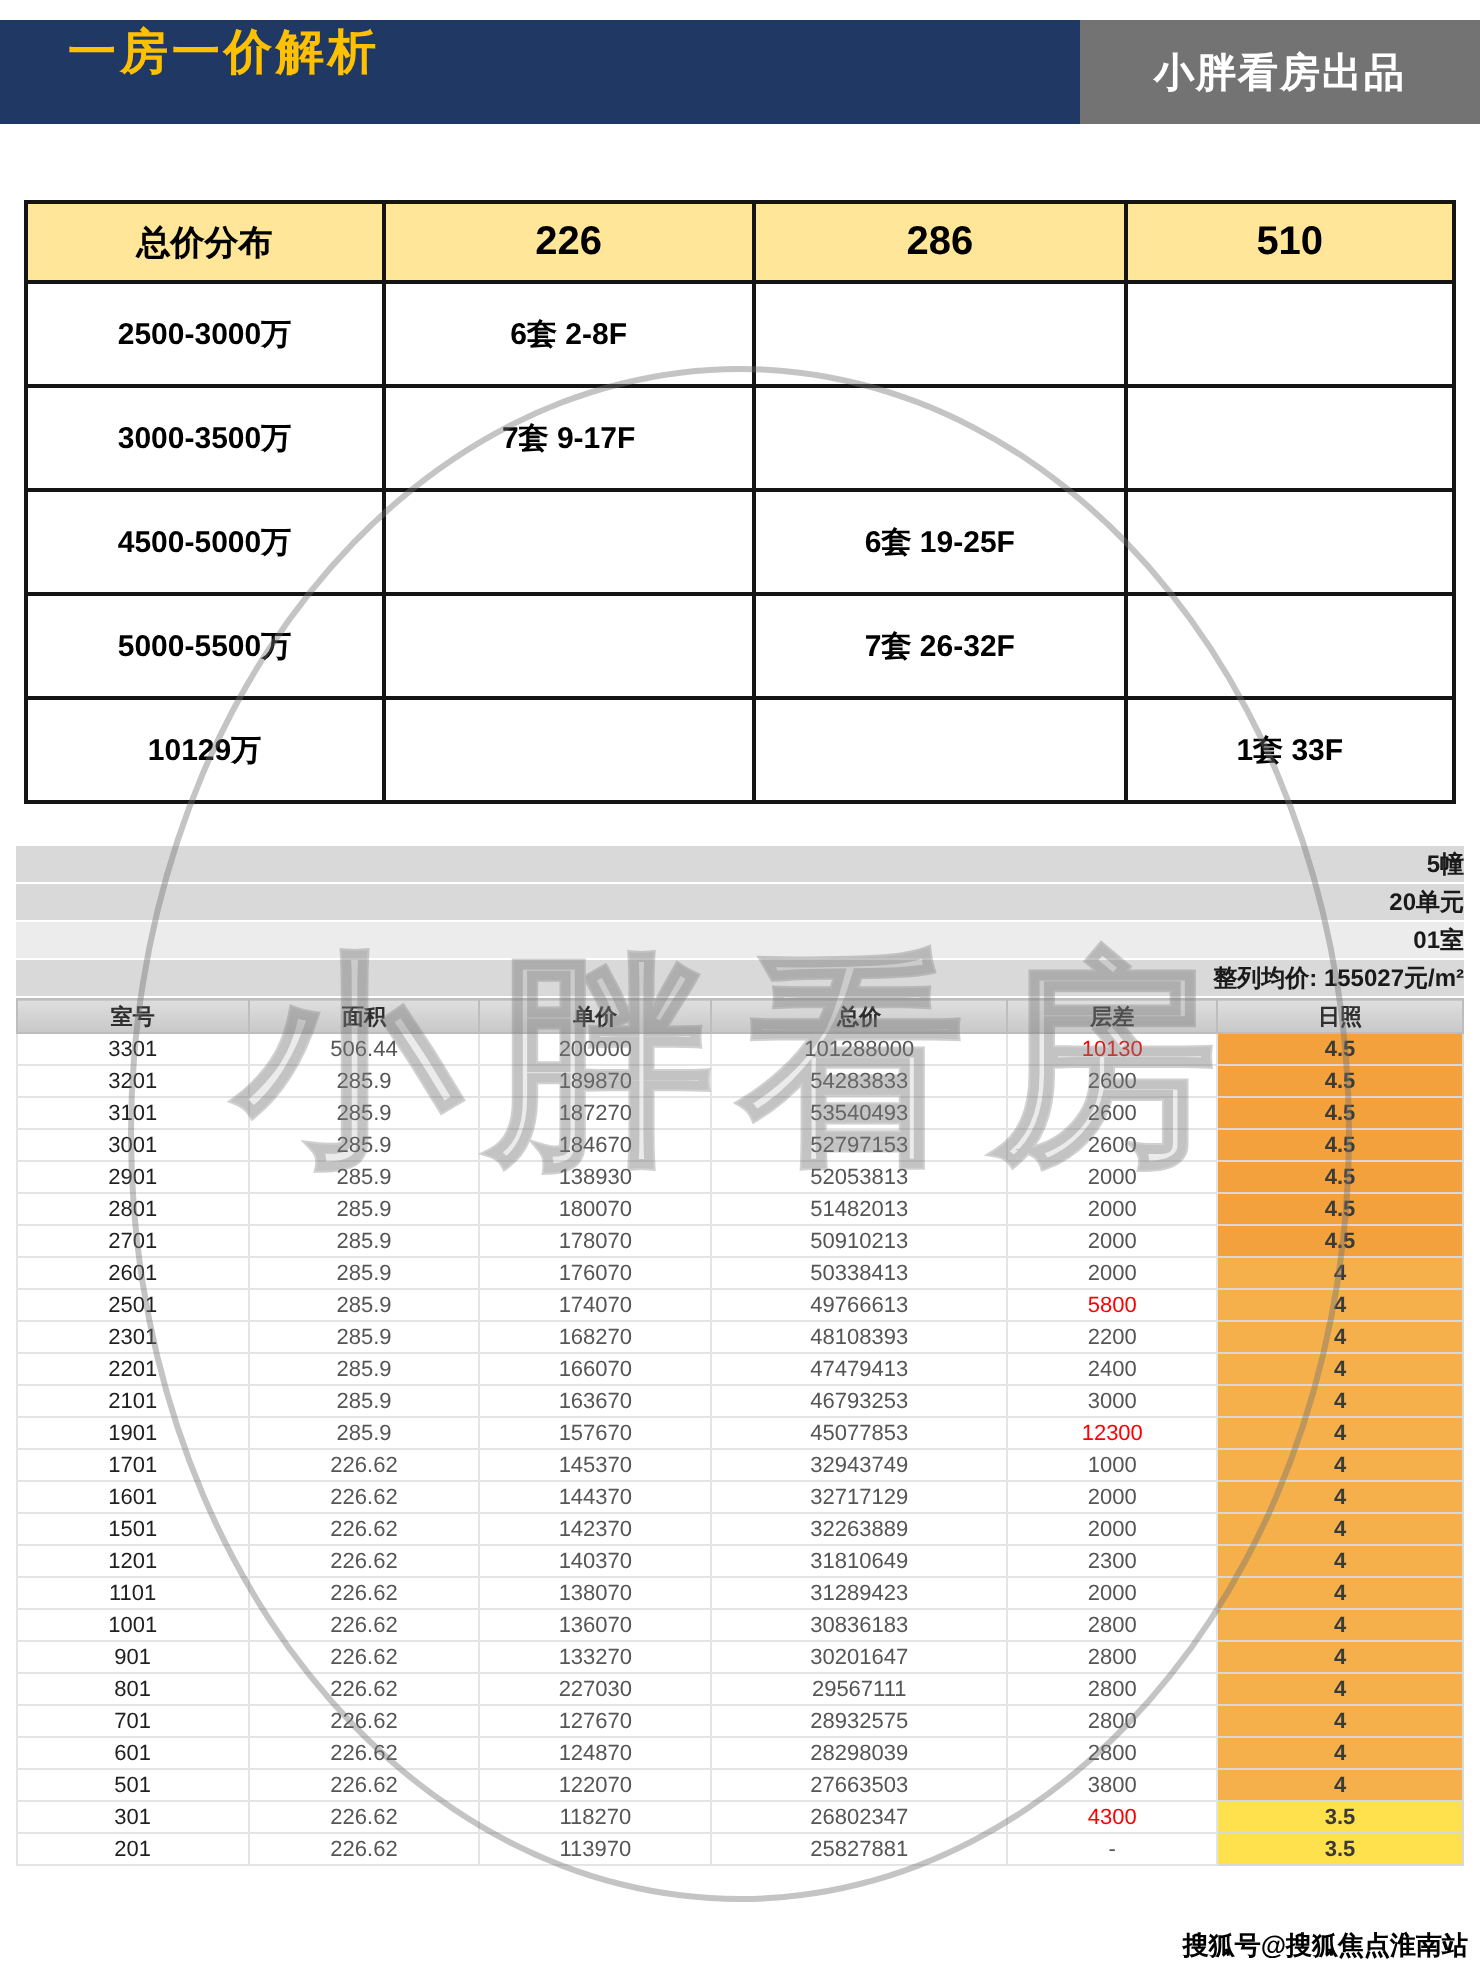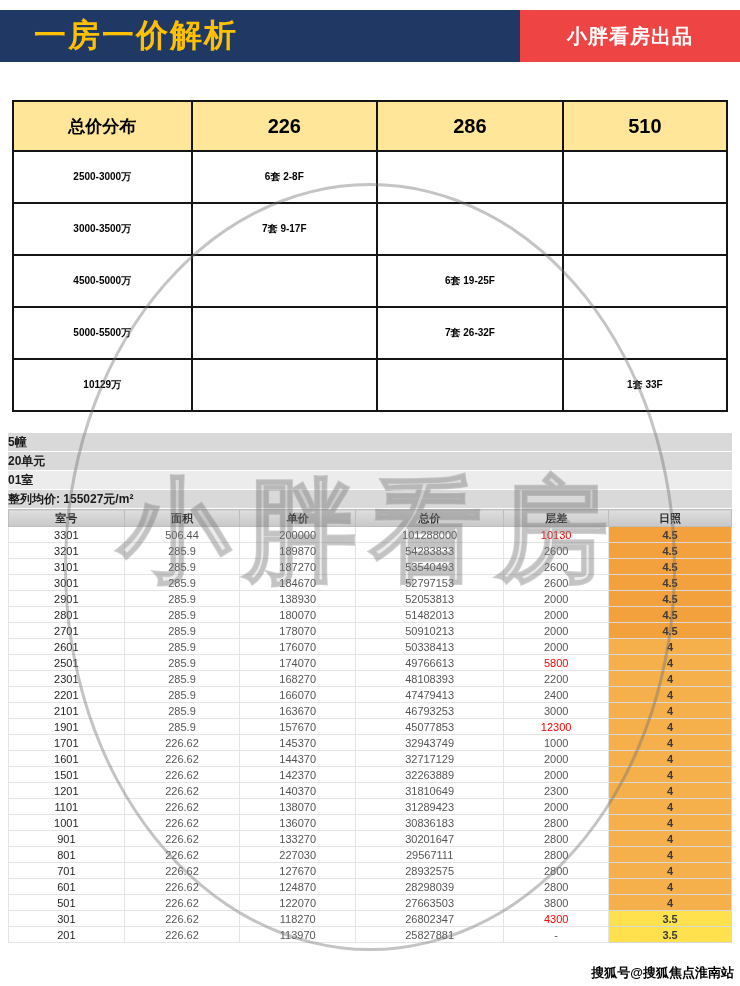--- a/index.html
+++ b/index.html
@@ -9,47 +9,47 @@
     background: #ffffff;
     font-family: "Liberation Sans", "DejaVu Sans", sans-serif;
     position: relative;
     overflow: hidden;
   }
 
   
   .banner { display: flex; margin-top: 10px; height: 52px; }
   .banner-left {
     flex: 1; background: #1F3864; color: #FFC000;
-    display: flex; align-items: center; padding-left: 34px;
-    font-size: 32px; font-weight: bold; letter-spacing: 2px;
+    display: flex; align-items: flex-start; padding-left: 34px;
+    font-size: 24px; font-weight: bold; letter-spacing: 2px;
   }
   .banner-right {
-    width: 220px; background: #ef4444; color: #ffffff;
+    width: 200px; background: #737373; color: #ffffff;
     display: flex; align-items: center; justify-content: center;
     font-size: 20px; font-weight: bold; letter-spacing: 1px;
   }
 
   
   table.summary {
     width: 716px; margin: 38px 12px 0;
     border-collapse: collapse; table-layout: fixed;
   }
   table.summary th, table.summary td {
     border: 2px solid #141414; text-align: center; vertical-align: middle;
     font-weight: bold; color: #000;
   }
-  table.summary thead th { background: #FFE699; height: 50px; font-size: 20px; }
+  table.summary thead th { background: #FFE699; height: 40px; font-size: 20px; }
   table.summary thead th.first { font-size: 17px; }
-  table.summary tbody td { height: 52px; font-size: 10px; background: #fff; }
+  table.summary tbody td { height: 52px; font-size: 15px; background: #fff; }
 
   
   .detail { margin: 21px 8px 0; }
   .bar {
     height: 18px; line-height: 18px; margin-bottom: 1px;
-    text-align: left; font-size: 12px; font-weight: bold; color: #1a1a1a;
+    text-align: right; font-size: 12px; font-weight: bold; color: #1a1a1a;
     background: #D9D9D9;
   }
   .bar.room { background: #ECECEC; }
   table.detail-grid { width: 100%; border-collapse: collapse; table-layout: fixed; }
   table.detail-grid thead th {
     background: linear-gradient(#DEDEDE, #C8C8C8);
     height: 17px; font-size: 11px; font-weight: bold; color: #2e2e2e;
     border: 1px solid #bdbdbd;
     margin-top: 27px;
   }

